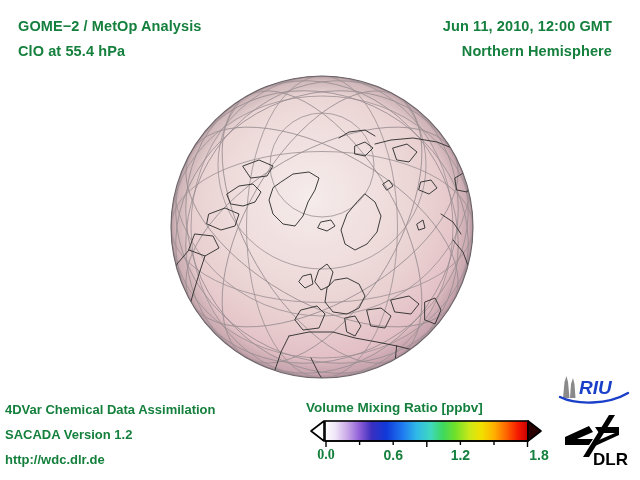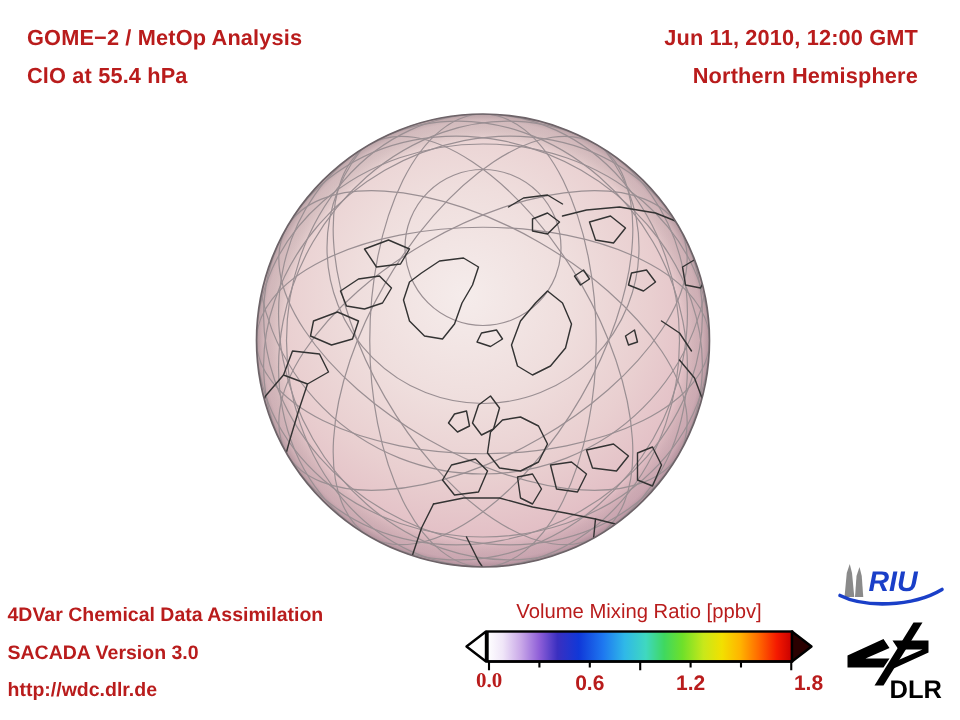--- a/index.html
+++ b/index.html
@@ -8,21 +8,21 @@
     padding: 0;
     background: #ffffff;
   }
   #page {
     position: relative;
     width: 630px;
     height: 480px;
     background: #ffffff;
     overflow: hidden;
     font-family: "Liberation Sans", sans-serif;
-    color: #b91c1c;
+    color: #15803d;
   }
 
   
   .hdr {
     position: absolute;
     font-size: 14.5px;
     font-weight: bold;
     letter-spacing: 0.1px;
     white-space: nowrap;
   }
@@ -59,23 +59,22 @@
     left: 306px;
     top: 400px;
     width: 240px;
     height: 72px;
   }
   #cbar-title {
     position: absolute;
     left: 0;
     top: 0;
     width: 240px;
-    text-align: center;
     font-size: 13.5px;
-    font-weight: normal;
+    font-weight: bold;
     white-space: nowrap;
   }
   #cbar-svg {
     position: absolute;
     left: 0;
     top: 19px;
   }
   .cbar-tick-label {
     position: absolute;
     top: 47px;
@@ -212,21 +211,21 @@
           <path d="M248 150 L254 146 L256 154 L250 156 Z"></path>
           <path d="M214 110 L220 106 L224 112 L218 116 Z"></path>
         </g>
       </g>
 
       <circle cx="153" cy="153" r="151" fill="none" stroke="#6d6368" stroke-width="1.1"></circle>
     </svg>
   </div>
 
   <div class="ftr" id="foot-line1">4DVar Chemical Data Assimilation</div>
-  <div class="ftr" id="foot-line2">SACADA Version 3.0</div>
+  <div class="ftr" id="foot-line2">SACADA Version 1.2</div>
   <div class="ftr" id="foot-line3">http://wdc.dlr.de</div>
 
   <div id="colorbar-block">
     <div id="cbar-title">Volume Mixing Ratio [ppbv]</div>
 
     <svg id="cbar-svg" width="240" height="28" viewBox="0 0 240 28">
       <defs>
         <linearGradient id="cbarGrad" x1="0" y1="0" x2="1" y2="0">
           <stop offset="0%" stop-color="#ffffff"></stop>
           <stop offset="5%" stop-color="#f0e6f8"></stop>

